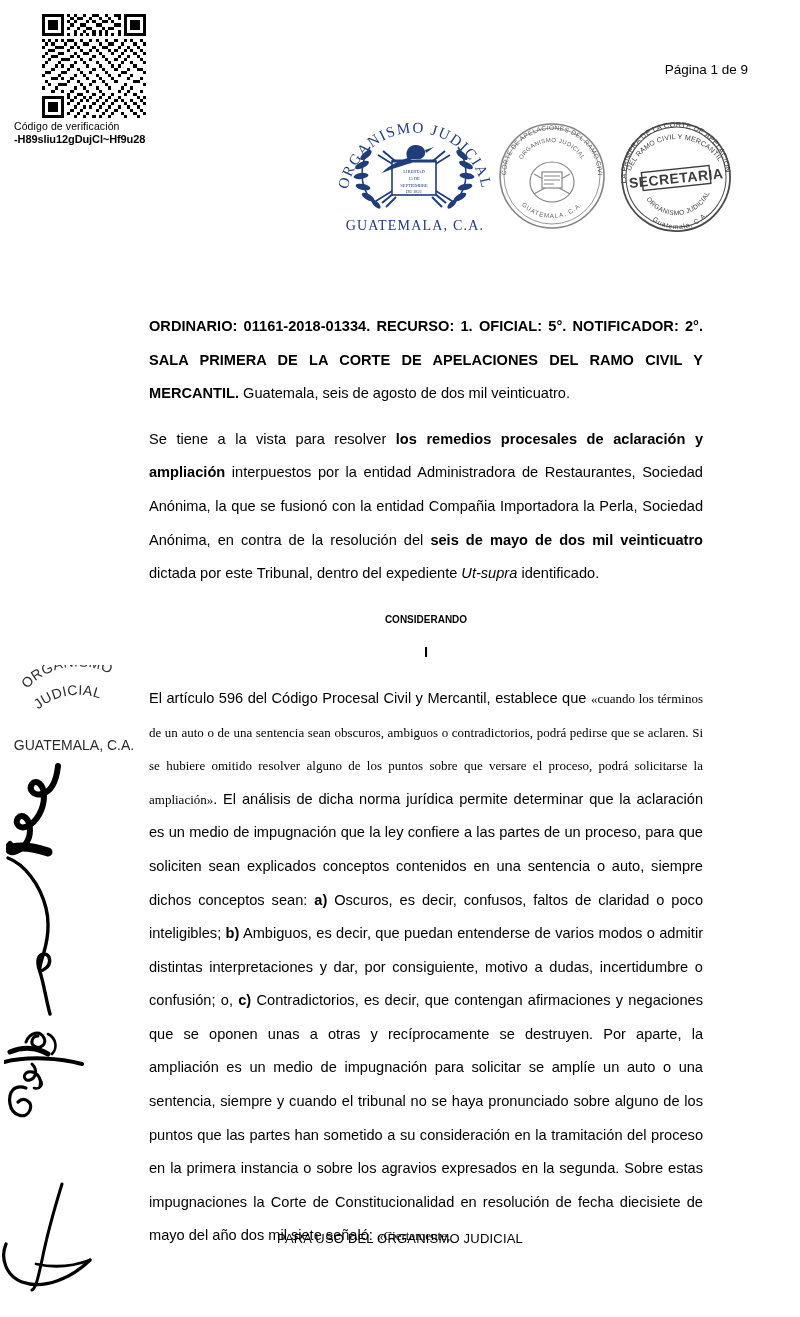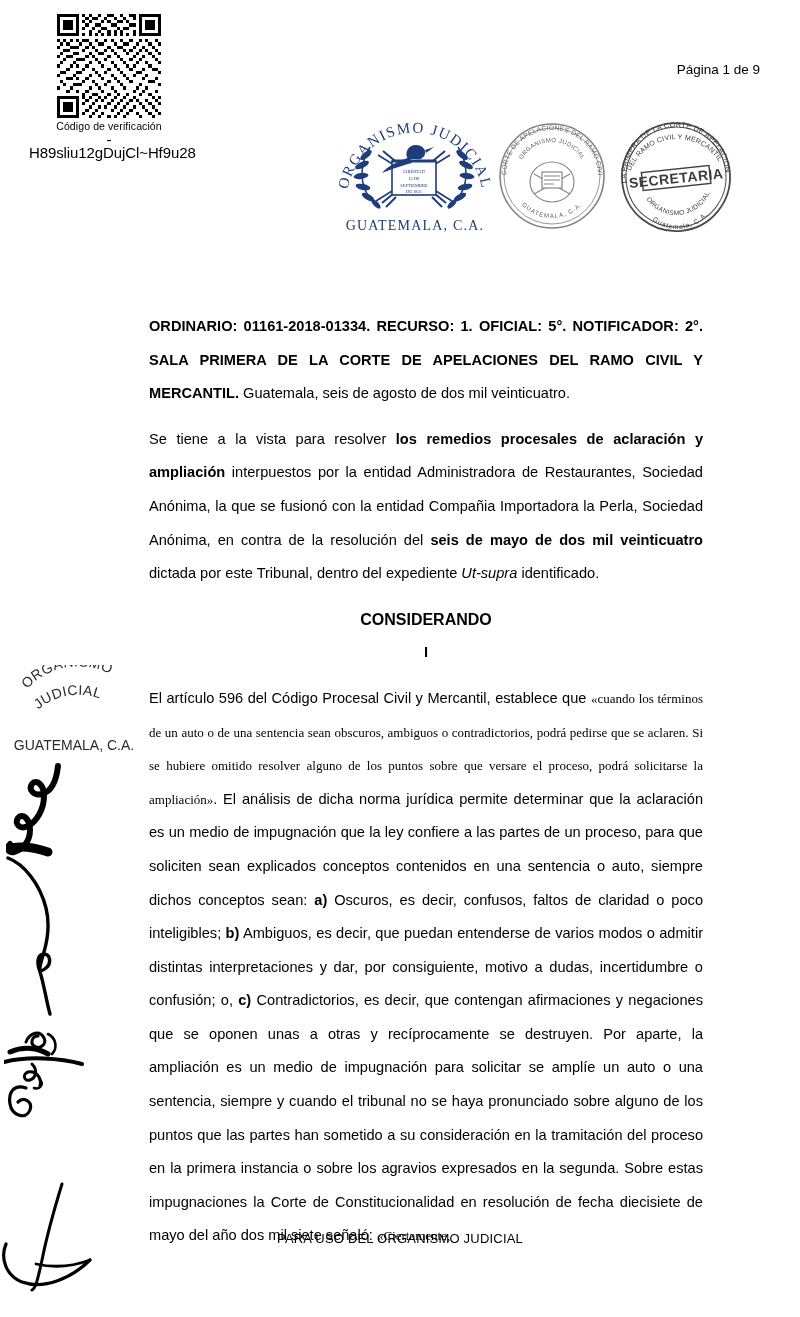--- a/index.html
+++ b/index.html
@@ -13,47 +13,47 @@
     height: 1317px;
     background: #ffffff;
     overflow: hidden;
     font-family: "Liberation Sans", sans-serif;
     color: #000000;
   }
 
   
   .qr-block {
     position: absolute;
-    left: 29px;
+    left: 14px;
     top: 14px;
     width: 160px;
-    text-align: center;
+    text-align: left;
   }
   .qr-code {
     width: 104px;
     height: 104px;
     margin: 0 auto;
     display: block;
   }
   .qr-caption {
     font-size: 10.5px;
     line-height: 13px;
     margin-top: 2px;
     letter-spacing: .1px;
   }
   .qr-hash {
-    font-size: 15px;
-    font-weight: normal;
+    font-size: 11px;
+    font-weight: bold;
     line-height: 13px;
     letter-spacing: -.1px;
   }
 
   .page-number {
     position: absolute;
-    right: 40px;
+    right: 52px;
     top: 62px;
     font-size: 13.5px;
   }
 
   .emblem {
     position: absolute;
     left: 330px;
     top: 103px;
     width: 170px;
     height: 133px;
@@ -104,21 +104,21 @@
     hyphens: none;
   }
   .para b { font-weight: bold; }
   .quote {
     font-family: "Liberation Serif", serif;
     font-size: 13px;
   }
   .center-head {
     text-align: center;
     font-weight: bold;
-    font-size: 16px;
+    font-size: 10px;
     line-height: 33.6px;
     margin: 0;
   }
   .center-num {
     text-align: center;
     font-weight: bold;
     font-size: 14.6px;
     line-height: 33.6px;
     margin: 0;
   }

